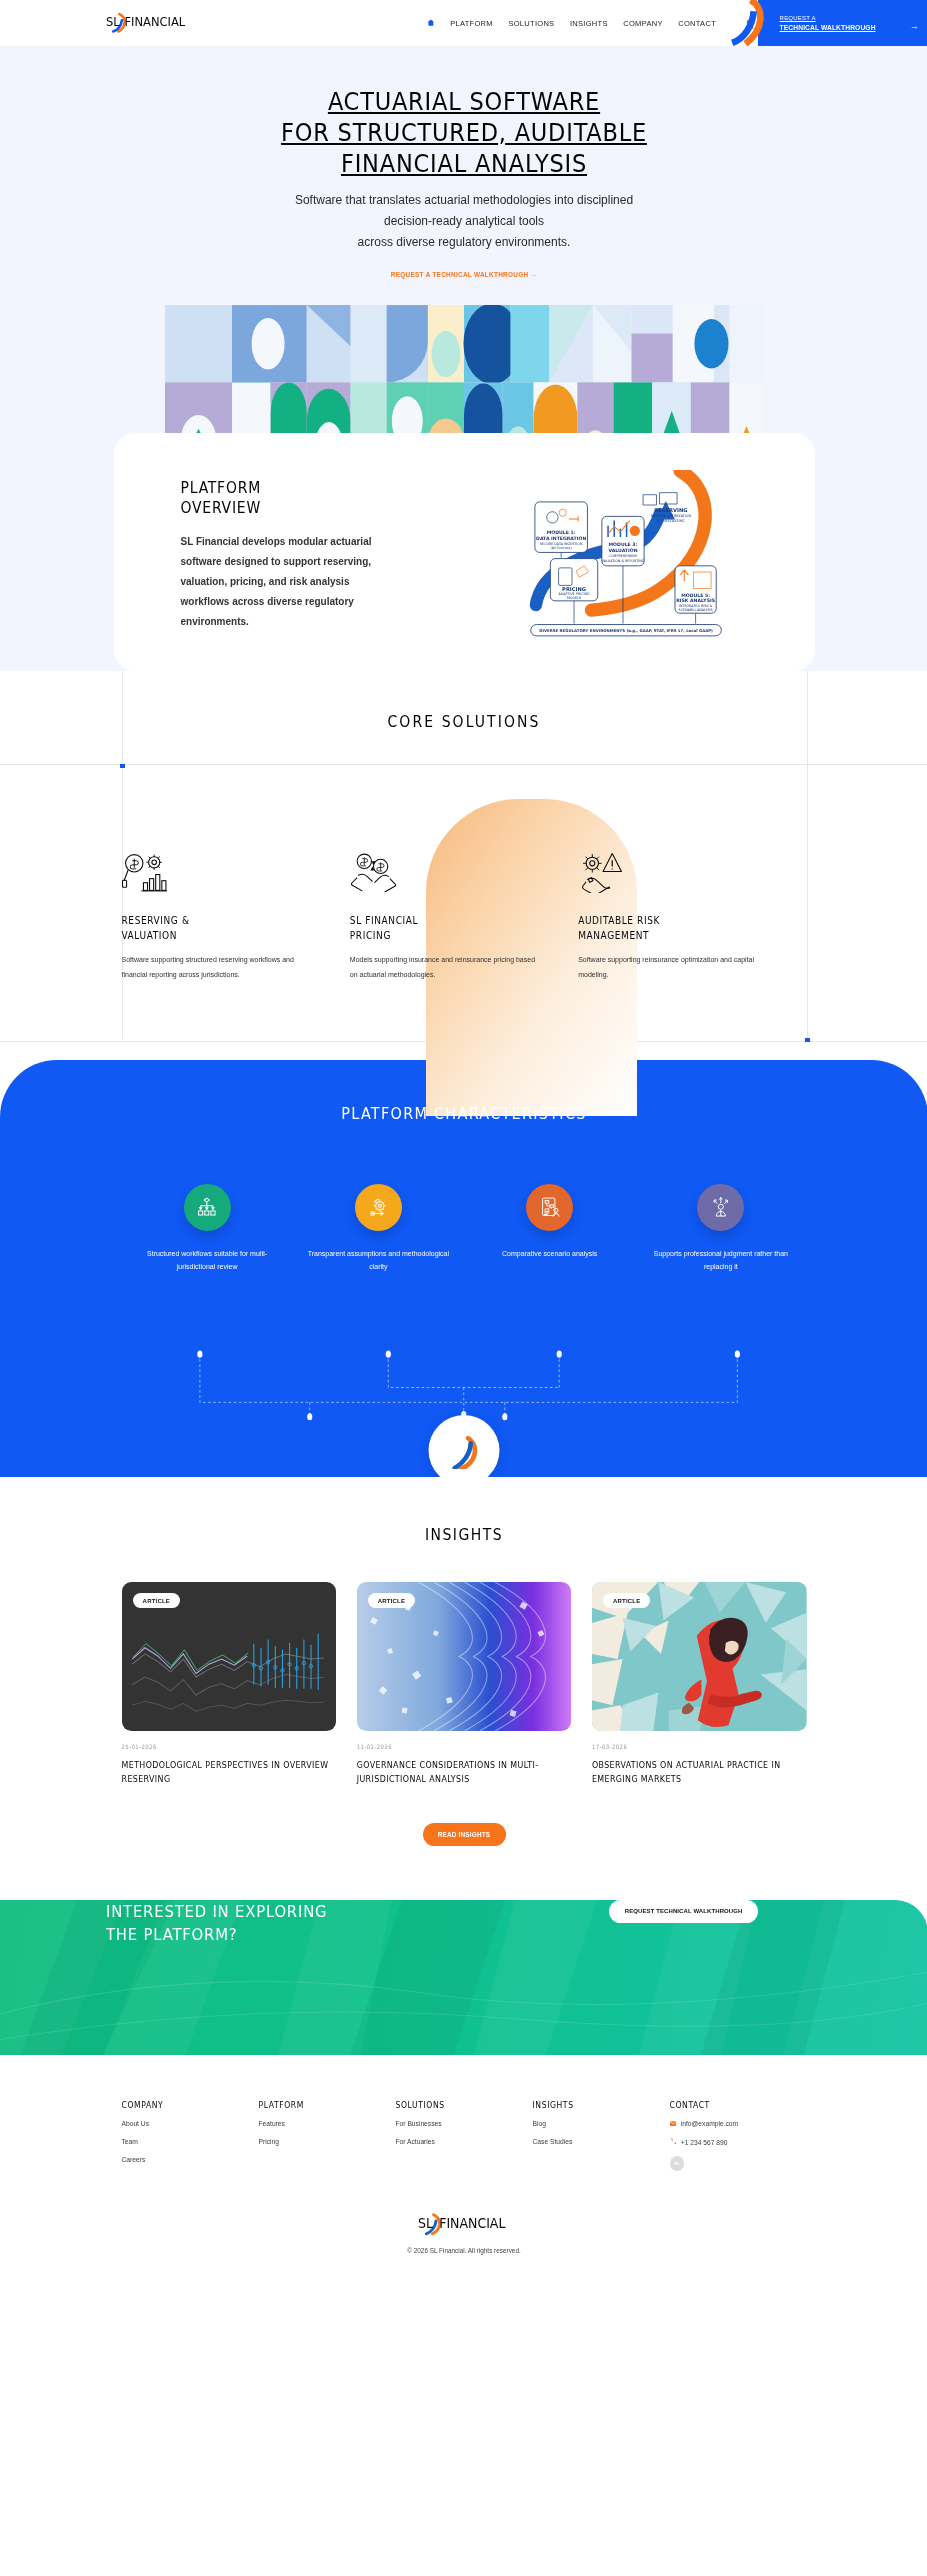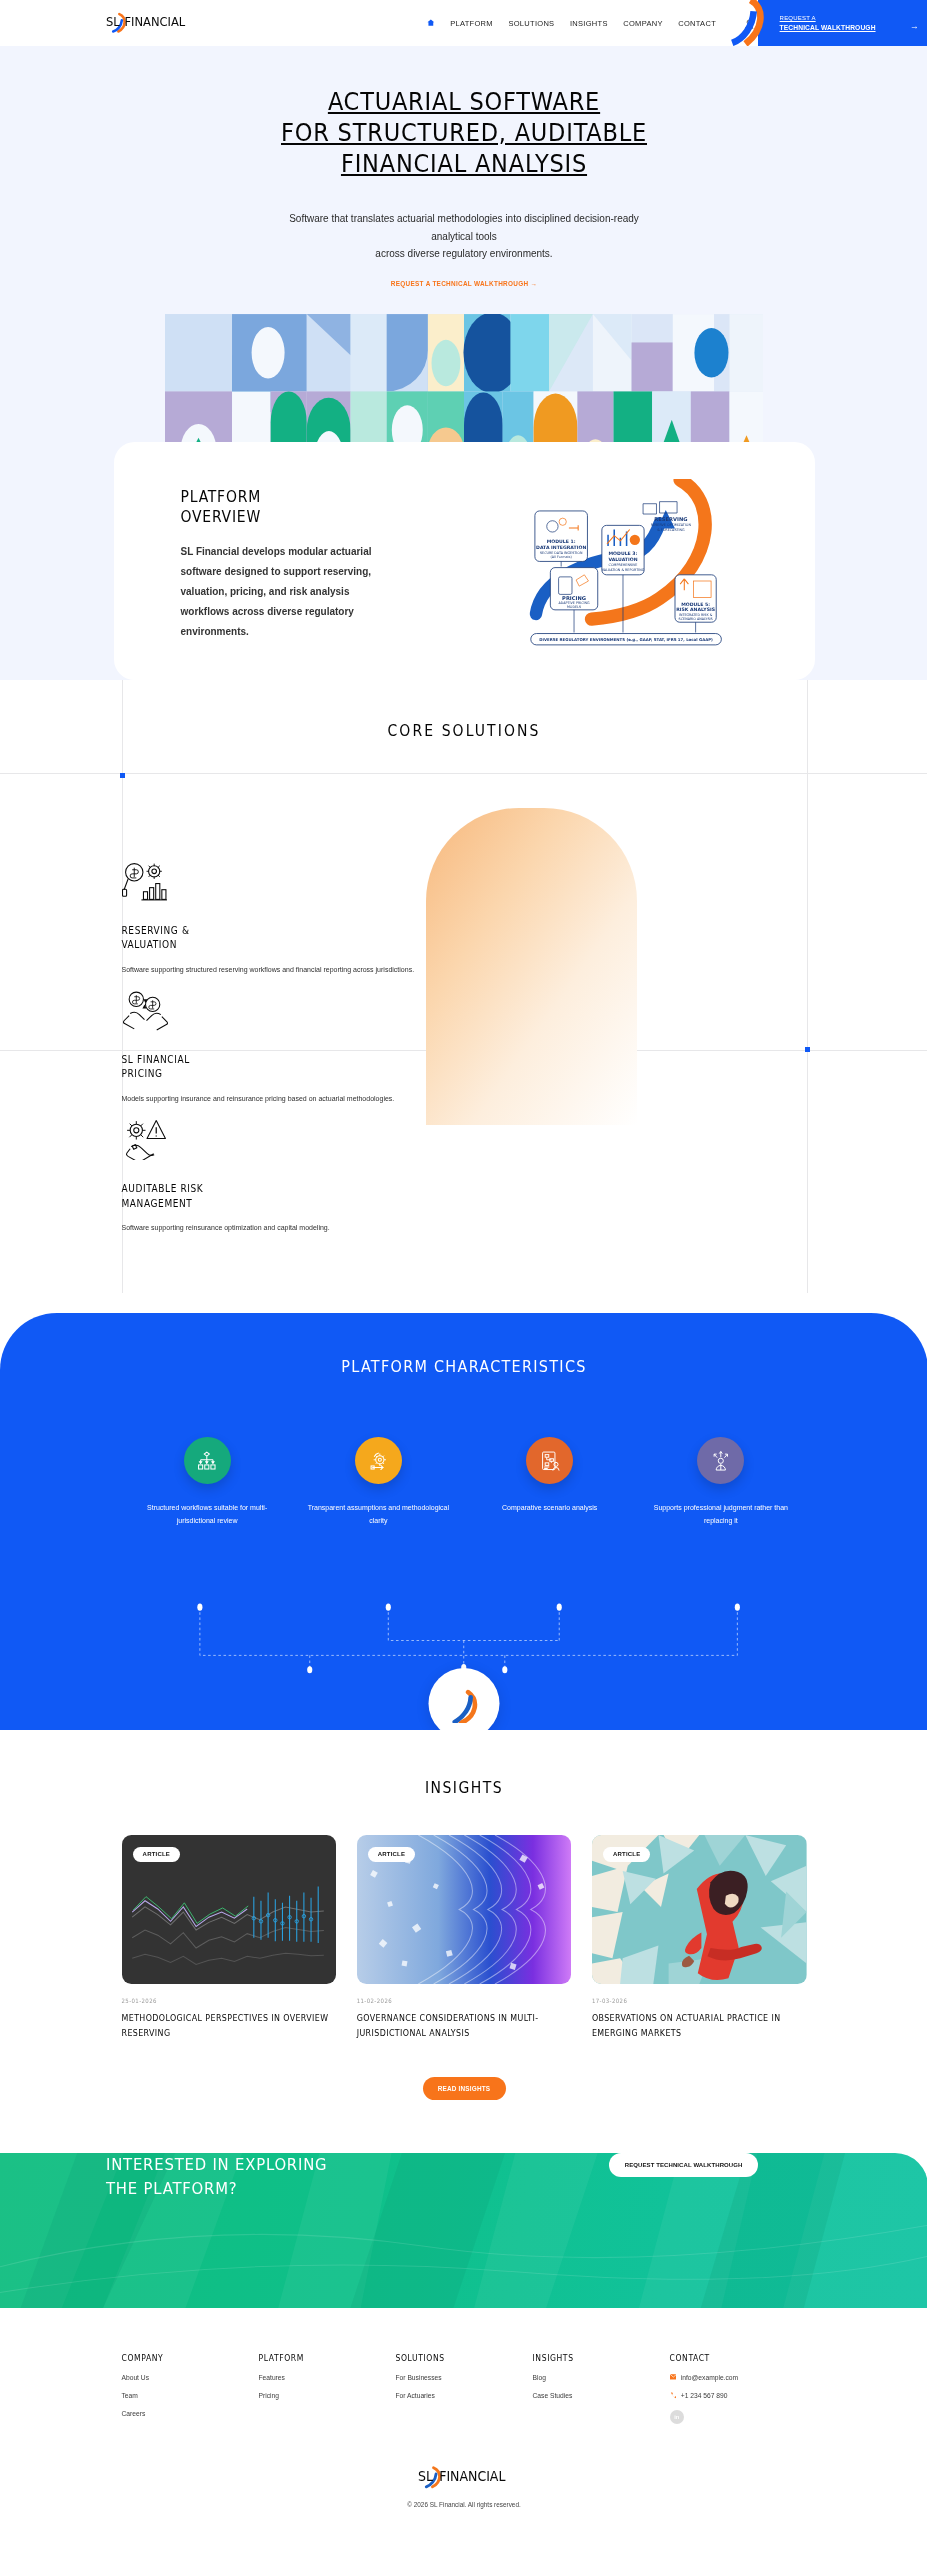--- a/index.html
+++ b/index.html
@@ -46,22 +46,22 @@
     padding-bottom:0; min-height:453px;
   }
   .hero h1 {
     text-align:center; font-size:25px; line-height:1.24;
     letter-spacing:0.8px; font-weight:400; color:#050505;
     font-family:"DejaVu Sans", sans-serif;
     font-stretch:condensed;
     text-decoration:underline;
   }
   .hero .sub {
-    text-align:center; margin:31px auto 0; max-width:371px;
-    font-size:10px; line-height:1.75; color:#2a2a2a;
+    text-align:center; margin:11px auto 0; max-width:371px;
+    font-size:12px; line-height:1.75; color:#2a2a2a;
   }
   .hero .hero-cta {
     display:block; text-align:center; margin-top:17.5px;
     font-size:6.4px; font-weight:700; letter-spacing:0.3px;
     color:#f8741a; text-decoration:none;
   }
   .pattern {
     position:relative; margin:27px auto 0; width:598px; height:160px;
     overflow:hidden;
   }
@@ -95,21 +95,21 @@
   .gl-v { position:absolute; top:0; bottom:0; width:0.5px; background:#e7e7e9; }
   .gl-h { position:absolute; left:0; right:0; height:0.5px; background:#e7e7e9; }
   .gl-dot { position:absolute; width:4.6px; height:4.6px; background:#1059f5; }
   .core h2 {
     text-align:center; font-size:15.5px; letter-spacing:2.1px; font-weight:400;
     font-family:"DejaVu Sans", sans-serif; font-stretch:condensed;
     color:#050505; position:relative; z-index:3;
   }
   .core-grid {
     position:relative; z-index:3; margin:108px auto 0; width:685px;
-    display:grid; grid-template-columns:repeat(1,1fr); gap:0;
+    display:grid; grid-template-columns:repeat(3,1fr); gap:0;
   }
   .peach {
     position:absolute; left:304px; top:-40px; width:211px; height:317px;
     border-radius:93px 93px 0 0;
     background:linear-gradient(125deg,#f7b87c 0%, #fbd6ad 32%, #fdeedd 62%, #ffffff 100%);
     z-index:-1; filter:blur(0.1px);
   }
   .sol { position:relative; padding-right:41px; }
   .sol .ico { height:54px; display:flex; align-items:flex-end; }
   .sol h3 {

